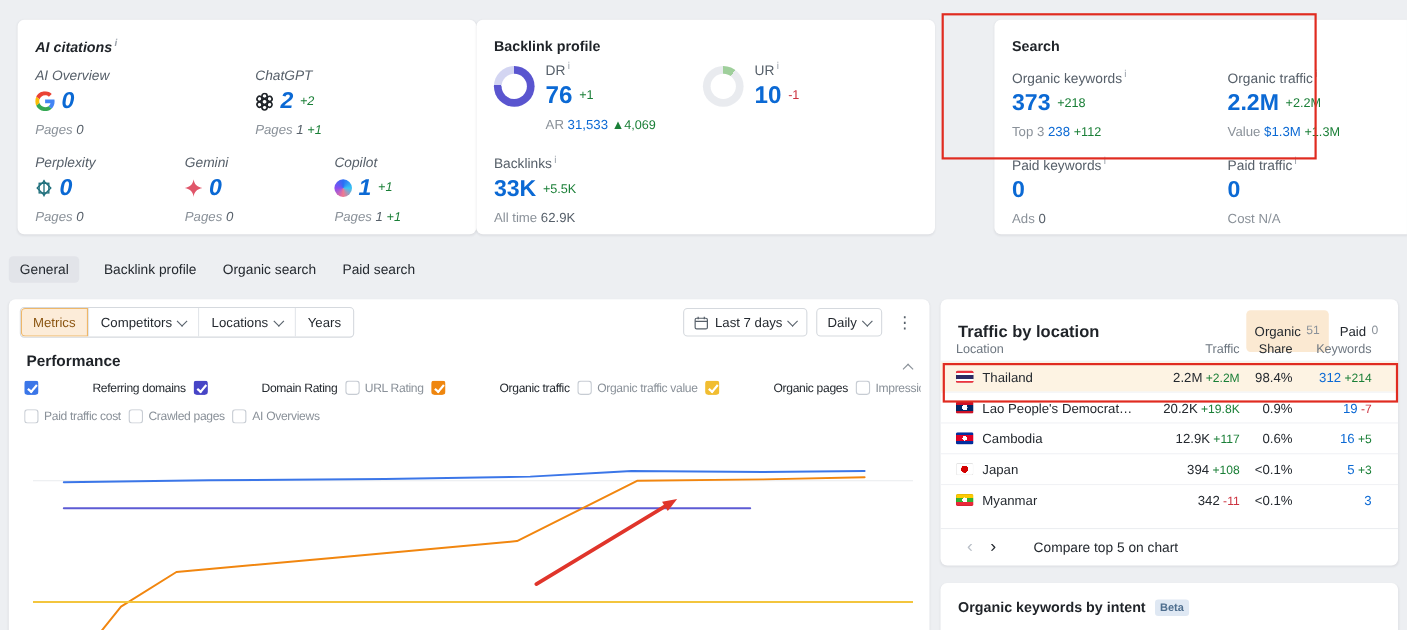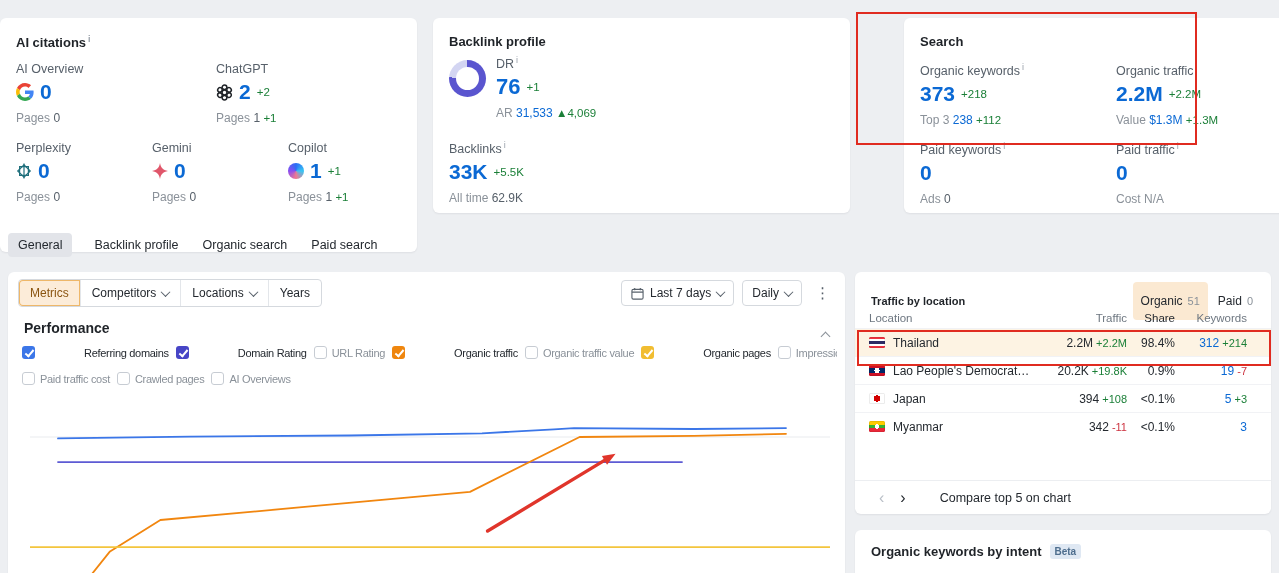--- a/index.html
+++ b/index.html
@@ -2,21 +2,21 @@
 <html><head>
 <meta charset="utf-8">
 <style>
   html,body{margin:0;padding:0;}
   body{width:1279px;height:573px;overflow:hidden;background:#edeff2;
        font-family:"Liberation Sans",sans-serif;color:#1f2328;}
   .screen{position:relative;width:1279px;height:573px;}
 
   .card{position:absolute;background:#fff;border-radius:6px;
         box-shadow:0 1px 2px rgba(27,31,36,.07);}
-  #card-ai{left:0;top:18px;width:417px;height:234px;}
+  #card-ai{left:16px;top:18px;width:417px;height:195px;font-style:italic;}
   #card-backlink{left:433px;top:18px;width:417px;height:195px;}
   #card-search{left:904px;top:18px;width:413px;height:195px;}
   #card-main{left:8px;top:272px;width:837px;height:310px;overflow:hidden;}
   #card-traffic{left:855px;top:272px;width:416px;height:242px;}
   #card-intent{left:855px;top:530px;width:416px;height:60px;}
 
   .card-title{position:absolute;left:16px;top:16px;font-size:13px;font-weight:bold;color:#1f2328;}
   .inf{display:inline-block;font-size:9px;color:#9aa1aa;vertical-align:super;margin-left:2px;}
   .inf::after{content:"i";}
 
@@ -65,21 +65,21 @@
   .cb{display:inline-flex;align-items:center;gap:5px;cursor:pointer;}
   .box{width:13px;height:13px;border-radius:3px;position:relative;border:1px solid #c7ccd3;background:#fff;box-sizing:border-box;flex-shrink:0;}
   .box.checked{border-color:transparent;}
   .box.checked::after{content:"";position:absolute;left:4px;top:1px;width:3px;height:7px;border:solid #fff;border-width:0 2px 2px 0;transform:rotate(40deg);}
   .cb-label{font-size:11px;letter-spacing:-0.3px;color:#8a9199;}
   .cb-label.on{color:#24292f;padding-left:44px;}
 
   #perf-chart{position:absolute;left:22px;top:140px;width:800px;height:170px;}
 
   .loc-header{position:absolute;left:16px;right:10px;top:10px;display:flex;align-items:center;}
-  .loc-title{font-size:11px;font-weight:bold;}
+  .loc-title{font-size:15px;font-weight:bold;}
   .loc-toggle{margin-left:auto;display:flex;gap:2px;align-items:center;}
   .pill{display:flex;gap:5px;align-items:center;font-size:12px;color:#24292f;padding:12px 8px;border-radius:4px;cursor:pointer;}
   .pill.active{background:#fbe9d2;}
   .pill .cnt{font-size:11px;color:#8a9199;}
   .loc-table{position:absolute;left:0;right:0;top:38px;}
   .t-head{display:flex;padding:2px 24px 4px 14px;font-size:11.5px;color:#6e7781;}
   .t-row{display:flex;align-items:center;height:28px;padding:0 24px 0 14px;border-top:1px solid #f1f2f5;font-size:12px;box-sizing:border-box;cursor:pointer;}
   .t-row.hl{background:#fdf3e3;}
   .c-loc{flex:1;min-width:0;display:flex;align-items:center;overflow:hidden;}
   .c-loc .nm{overflow:hidden;text-overflow:ellipsis;white-space:nowrap;color:#24292f;}
@@ -203,20 +203,30 @@
       <div class="texts">
         <div class="metric-label"><span>DR</span><span class="inf"></span></div>
         <div class="val-row">
             <span class="big big22">76</span>
             <span class="delta">+1</span>
           </div>
         <div class="sub-line"><span>AR</span> <span class="link">31,533</span> <span class="delta">▲4,069</span></div>
       </div>
     </div>
 
+    <div class="bl-block dr-wrap" style="left:206px;top:37px;">
+      <span class="donut" style="background: conic-gradient(rgb(159, 207, 155) 0deg, rgb(159, 207, 155) 10%, rgb(233, 235, 239) 0deg);"></span>
+      <div class="texts">
+        <div class="metric-label"><span>UR</span><span class="inf"></span></div>
+        <div class="val-row">
+            <span class="big big22">10</span>
+            <span class="delta down">-1</span>
+          </div>
+      </div>
+    </div>
 
     <div class="bl-block" style="left:16px;top:122px;">
       <div class="metric-label"><span>Backlinks</span><span class="inf"></span></div>
       <div class="val-row">
           <span class="big">33K</span>
           <span class="delta">+5.5K</span>
         </div>
       <div class="sub-line"><span>All time</span> <span class="v">62.9K</span></div>
     </div>
 
@@ -407,20 +417,29 @@
       <div class="t-row">
         <span class="c-loc">
             <span class="flag" data-flag="la"></span>
             <span class="nm">Lao People's Democratic Reput</span>
           </span>
         <span class="c-traffic"><span class="tv">20.2K</span><span class="d delta">+19.8K</span></span>
         <span class="c-share">0.9%</span>
         <span class="c-kw"><span class="kv">19</span><span class="d delta down">-7</span></span>
       </div>
 
+      <div class="t-row">
+        <span class="c-loc">
+            <span class="flag" data-flag="kh"></span>
+            <span class="nm">Cambodia</span>
+          </span>
+        <span class="c-traffic"><span class="tv">12.9K</span><span class="d delta">+117</span></span>
+        <span class="c-share">0.6%</span>
+        <span class="c-kw"><span class="kv">16</span><span class="d delta">+5</span></span>
+      </div>
 
       <div class="t-row">
         <span class="c-loc">
             <span class="flag" data-flag="jp"></span>
             <span class="nm">Japan</span>
           </span>
         <span class="c-traffic"><span class="tv">394</span><span class="d delta">+108</span></span>
         <span class="c-share">&lt;0.1%</span>
         <span class="c-kw"><span class="kv">5</span><span class="d delta">+3</span></span>
       </div>

